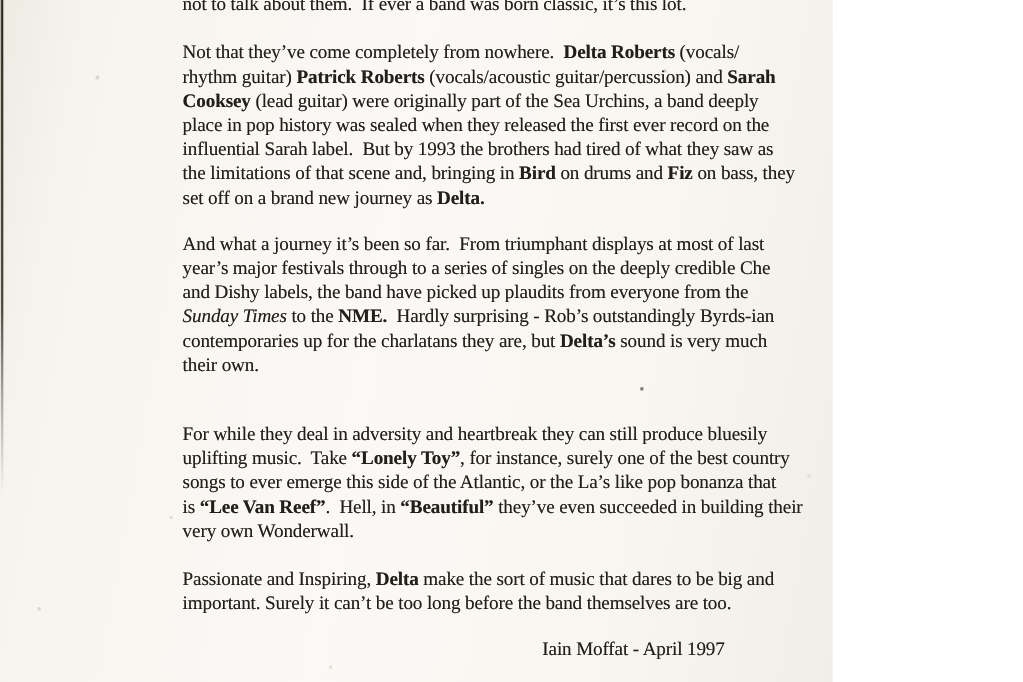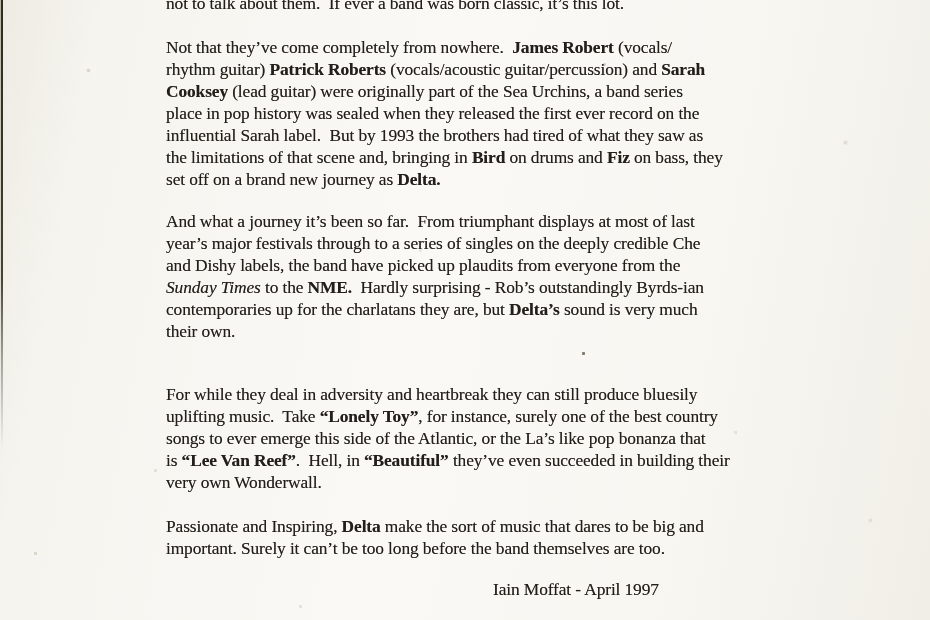--- a/index.html
+++ b/index.html
@@ -4,21 +4,21 @@
 <style>
   html, body {
     margin: 0;
     padding: 0;
     width: 930px;
     height: 620px;
     overflow: hidden;
   }
   .page {
     position: relative;
-    width: 930px;
+    width: 757px;
     height: 620px;
     overflow: hidden;
     background: linear-gradient(100deg, #edebe2 0%, #f5f4ef 10%, #faf9f5 45%, #f7f6f1 75%, #f0eee7 100%);
     font-family: "Liberation Serif", "DejaVu Serif", serif;
     color: #221f1b;
     text-decoration: underline;
   }
   
   .edge-strip {
     position: absolute;
@@ -98,23 +98,23 @@
 <div class="page">
   <div class="edge-strip"></div>
   <div class="edge-line"></div>
   <div class="specks"></div>
 
   <div class="textblock">
     <div class="para para-0">
         <div class="line"><span class="n">not to talk about them.  If ever a band was born classic, it’s this lot.</span></div>
       </div>
     <div class="para para-1">
-        <div class="line"><span class="n">Not that they’ve come completely from nowhere.  </span><span class="b">James Robert</span><span class="n"> (vocals/</span></div>
+        <div class="line"><span class="n">Not that they’ve come completely from nowhere.  </span><span class="b">Delta Roberts</span><span class="n"> (vocals/</span></div>
         <div class="line"><span class="n">rhythm guitar) </span><span class="b">Patrick Roberts</span><span class="n"> (vocals/acoustic guitar/percussion) and </span><span class="b">Sarah</span></div>
-        <div class="line"><span class="b">Cooksey</span><span class="n"> (lead guitar) were originally part of the Sea Urchins, a band series</span></div>
+        <div class="line"><span class="b">Cooksey</span><span class="n"> (lead guitar) were originally part of the Sea Urchins, a band deeply</span></div>
         <div class="line"><span class="n">place in pop history was sealed when they released the first ever record on the</span></div>
         <div class="line"><span class="n">influential Sarah label.  But by 1993 the brothers had tired of what they saw as</span></div>
         <div class="line"><span class="n">the limitations of that scene and, bringing in </span><span class="b">Bird</span><span class="n"> on drums and </span><span class="b">Fiz</span><span class="n"> on bass, they</span></div>
         <div class="line"><span class="n">set off on a brand new journey as </span><span class="b">Delta.</span></div>
       </div>
     <div class="para para-2">
         <div class="line"><span class="n">And what a journey it’s been so far.  From triumphant displays at most of last</span></div>
         <div class="line"><span class="n">year’s major festivals through to a series of singles on the deeply credible Che</span></div>
         <div class="line"><span class="n">and Dishy labels, the band have picked up plaudits from everyone from the</span></div>
         <div class="line"><span class="i">Sunday Times</span><span class="n"> to the </span><span class="b">NME.</span><span class="n">  Hardly surprising - Rob’s outstandingly Byrds-ian</span></div>

